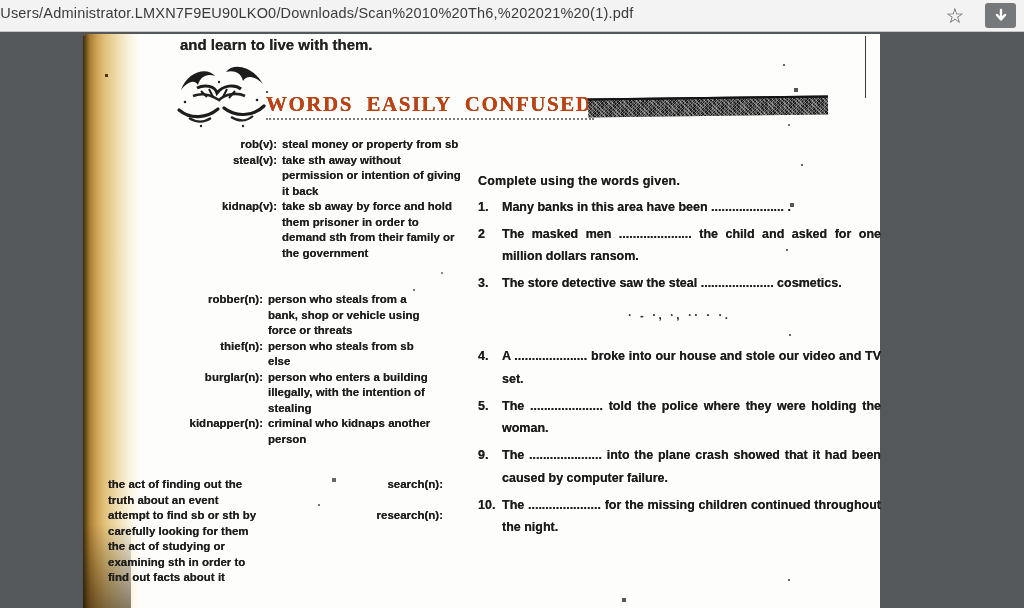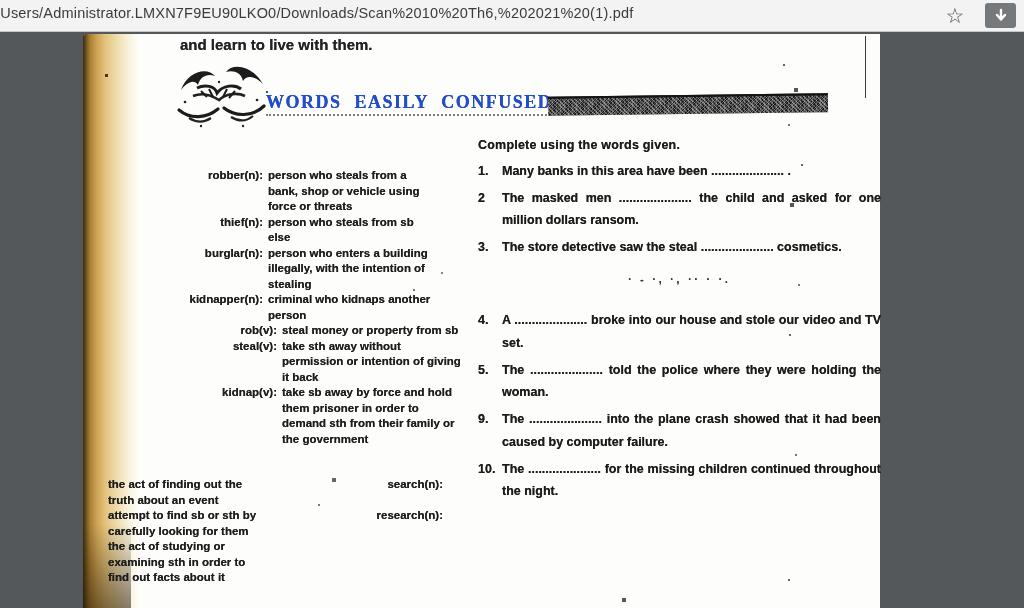--- a/index.html
+++ b/index.html
@@ -38,22 +38,22 @@
                     712px 420px 0 #777,540px 565px 0 1px #555,705px 545px 0 #666,330px 255px 0 #777,
                     358px 238px 0 #888,250px 445px 0 1px #666,235px 470px 0 #777;}
 
   
   .scan{text-shadow:0 0 .5px rgba(0,0,0,.75);}
   .top-line{position:absolute;left:97px;top:2px;font-size:15px;font-weight:bold;color:#222;}
 
   .emblem{position:absolute;left:88px;top:26px;}
 
   .heading-row{position:absolute;left:183px;top:58px;width:562px;display:flex;align-items:center;}
-  .heading-text{font-family:"Liberation Serif",serif;font-weight:bold;font-size:18px;
-                letter-spacing:1.5px;word-spacing:7px;color:#1d4ed8;white-space:nowrap;
+  .heading-text{font-family:"Liberation Serif",serif;font-weight:bold;font-size:21px;
+                letter-spacing:1.5px;word-spacing:7px;color:#c2410c;white-space:nowrap;
                 border-bottom:2px dotted rgba(20,20,20,.55);padding:0 2px 1px 0;text-align:center;}
   .banner-bar{flex:1;height:17px;margin-left:-6px;transform:rotate(-.7deg);
       background-color:#181818;
       background-image:repeating-linear-gradient(45deg,rgba(255,255,255,.35) 0 1px,transparent 1px 3px),
                        repeating-linear-gradient(-45deg,rgba(255,255,255,.25) 0 1px,transparent 1px 2px),
                        repeating-linear-gradient(90deg,rgba(255,255,255,.18) 0 1px,transparent 1px 4px);
       border-top:2px solid #141414;}
 
   
   .left-col{position:absolute;left:20px;top:103px;width:372px;font-size:11.5px;font-weight:bold;
@@ -61,21 +61,21 @@
   .def-group{display:grid;column-gap:5px;}
   .g1{margin-left:56px;grid-template-columns:118px 182px;}
   .g2{margin-left:20px;grid-template-columns:140px 168px;margin-top:31px;}
   .g3{margin-left:5px;grid-template-columns:152px 178px;margin-top:30px;}
   .term{text-align:right;white-space:nowrap;}
   .def{text-align:left;}
 
   
   .right-col{position:absolute;left:395px;top:100px;width:403px;font-size:12.5px;font-weight:bold;
              line-height:22.5px;color:#1b1b1b;}
-  .ex-title{margin-bottom:3px;letter-spacing:.2px;}
+  .ex-title{margin-bottom:3px;letter-spacing:.2px;margin-top:36px;}
   .ex-item{padding-left:24px;margin-bottom:4.5px;text-align:justify;}
   .ex-num{display:inline-block;width:24px;margin-left:-24px;text-align:left;}
   .scatter{height:40px;padding-top:6px;text-align:center;font-size:10px;letter-spacing:3px;
            color:#333;font-weight:bold;}
 </style>
 </head>
 <body>
 
 <div class="toolbar">
   <div class="url-text">/Users/Administrator.LMXN7F9EU90LKO0/Downloads/Scan%2010%20Th6,%202021%20(1).pdf</div>
@@ -116,44 +116,44 @@
       <circle cx="72" cy="66" r="1.2" fill="#222"></circle>
         <circle cx="96" cy="32" r="1.1" fill="#222"></circle>
     </svg>
 
     <div class="heading-row">
       <span class="heading-text">WORDS EASILY CONFUSED</span>
       <span class="banner-bar"></span>
     </div>
 
     <div class="left-col">
+      <div class="def-group g1">
+
+          <div class="term">rob(v):</div>
+          <div class="def">steal money or property from sb</div>
+
+          <div class="term">steal(v):</div>
+          <div class="def">take sth away without permission or intention of giving it back</div>
+
+          <div class="term">kidnap(v):</div>
+          <div class="def">take sb away by force and hold them prisoner in order to demand sth from their family or the government</div>
+        </div>
       <div class="def-group g2">
 
           <div class="term">robber(n):</div>
           <div class="def">person who steals from a bank, shop or vehicle using force or threats</div>
 
           <div class="term">thief(n):</div>
           <div class="def">person who steals from sb else</div>
 
           <div class="term">burglar(n):</div>
           <div class="def">person who enters a building illegally, with the intention of stealing</div>
 
           <div class="term">kidnapper(n):</div>
           <div class="def">criminal who kidnaps another person</div>
-        </div>
-      <div class="def-group g1">
-
-          <div class="term">rob(v):</div>
-          <div class="def">steal money or property from sb</div>
-
-          <div class="term">steal(v):</div>
-          <div class="def">take sth away without permission or intention of giving it back</div>
-
-          <div class="term">kidnap(v):</div>
-          <div class="def">take sb away by force and hold them prisoner in order to demand sth from their family or the government</div>
         </div>
       <div class="def-group g3">
 
           <div class="def">the act of finding out the truth about an event</div>
 
           <div class="term">search(n):</div>
           <div class="def">attempt to find sb or sth by carefully looking for them</div>
 
           <div class="term">research(n):</div>
           <div class="def">the act of studying or examining sth in order to find out facts about it</div>

